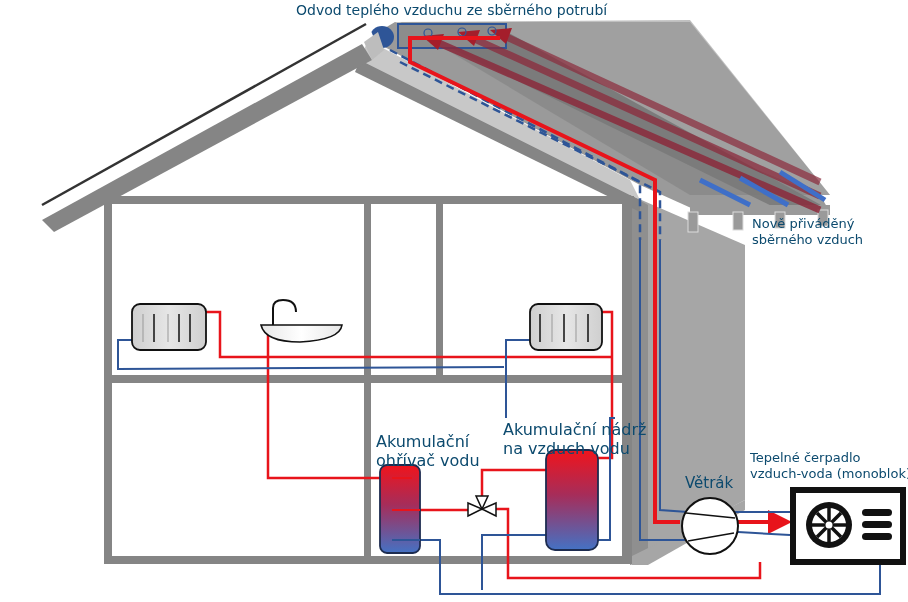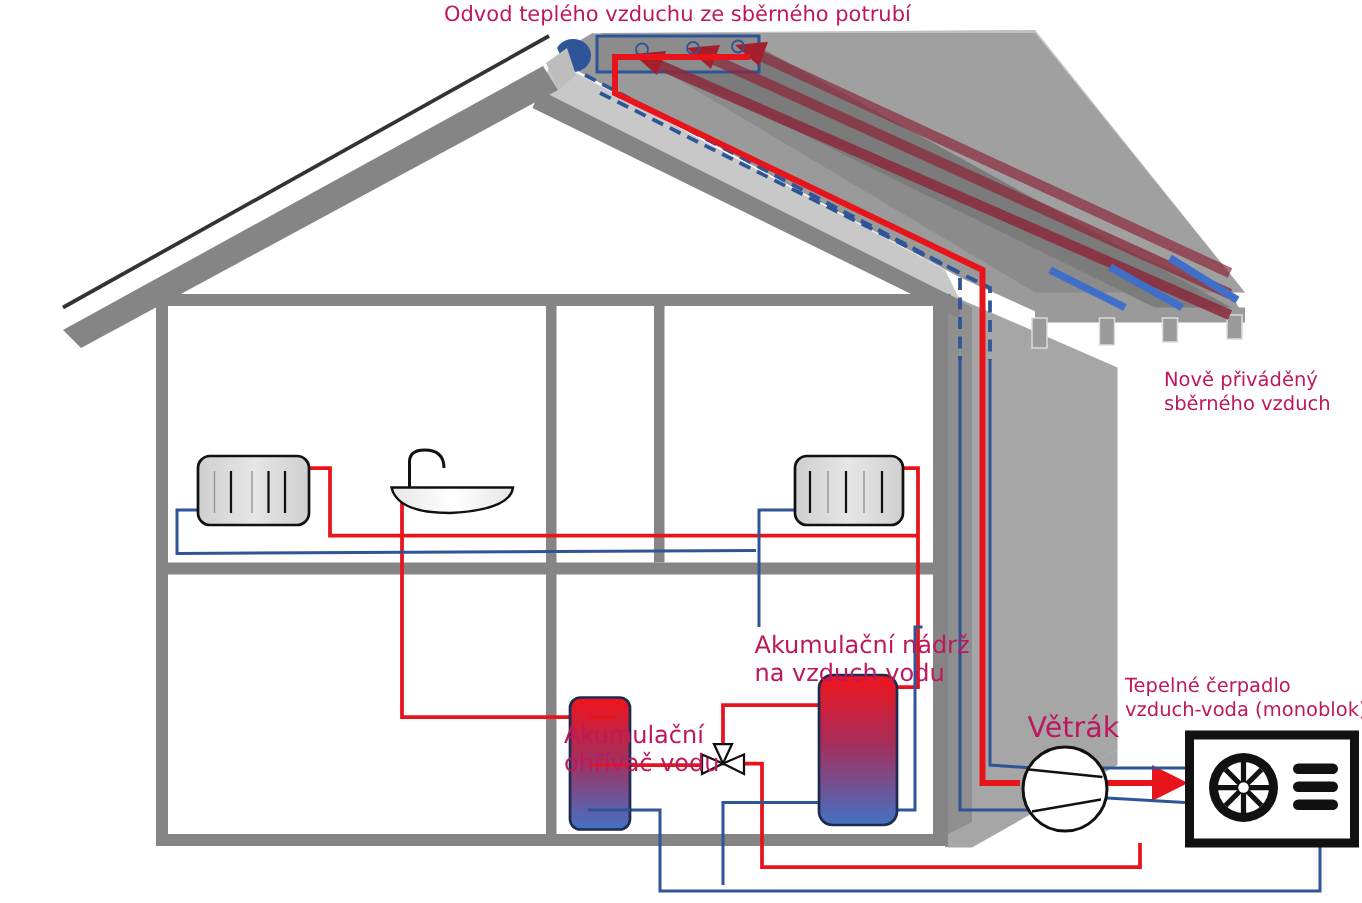--- a/index.html
+++ b/index.html
@@ -1,22 +1,22 @@
 <!DOCTYPE html>
 <html><head>
 <meta charset="utf-8">
 <style>
   html, body { margin:0; padding:0; background:#ffffff; }
   body { width:908px; height:602px; position:relative; overflow:hidden; font-family:"DejaVu Sans", sans-serif; }
   #scene { position:absolute; left:0; top:0; }
-  .lbl { position:absolute; color:#be185d; font-family:"DejaVu Sans", sans-serif; white-space:nowrap; line-height:1.2; }
+  .lbl { position:absolute; color:#0c4a6e; font-family:"DejaVu Sans", sans-serif; white-space:nowrap; line-height:1.2; }
   .lbl-top { font-size:14px; }
   .lbl-md { font-size:13px; }
   .lbl-sm { font-size:16px; }
-  .lbl-fan { font-size:19px; }
+  .lbl-fan { font-size:15px; }
   .lbl div { margin:0; }
 </style>
 </head>
 <body>
 
 <svg id="scene" width="908" height="602" viewBox="0 0 908 602" xmlns="http://www.w3.org/2000/svg">
   <defs>
     <linearGradient id="tankGrad" x1="0" y1="0" x2="0" y2="1">
       <stop offset="0" stop-color="#f0141c"></stop>
       <stop offset="0.45" stop-color="#a62d5a"></stop>
@@ -179,31 +179,31 @@
     </g>
     <circle cx="829" cy="525" r="3.5" fill="#ffffff"></circle>
     <rect x="862" y="509" width="30" height="7" rx="3.5" fill="#111"></rect>
     <rect x="862" y="521" width="30" height="7" rx="3.5" fill="#111"></rect>
     <rect x="862" y="533" width="30" height="7" rx="3.5" fill="#111"></rect>
   </g>
 </svg>
 
 <div class="lbl lbl-top" style="left:296px; top:2px;">Odvod teplého vzduchu ze sběrného potrubí</div>
 
-<div class="lbl lbl-md" style="left:752px; top:246px;margin-left:24px;">
+<div class="lbl lbl-md" style="left:752px; top:216px;">
   <div>Nově přiváděný</div>
   <div>sběrného vzduch</div>
 </div>
 
 <div class="lbl lbl-sm" style="left:503px; top:420px;">
   <div>Akumulační nádrž</div>
   <div>na vzduch vodu</div>
 </div>
 
-<div class="lbl lbl-sm" style="left:376px; top:432px;margin-top:48px;">
+<div class="lbl lbl-sm" style="left:376px; top:432px;">
   <div>Akumulační</div>
   <div>ohřívač vodu</div>
 </div>
 
 <div class="lbl lbl-fan" style="left:685px; top:474px;">Větrák</div>
 
 <div class="lbl lbl-md" style="left:750px; top:450px;">
   <div>Tepelné čerpadlo</div>
   <div>vzduch-voda (monoblok)</div>
 </div>

